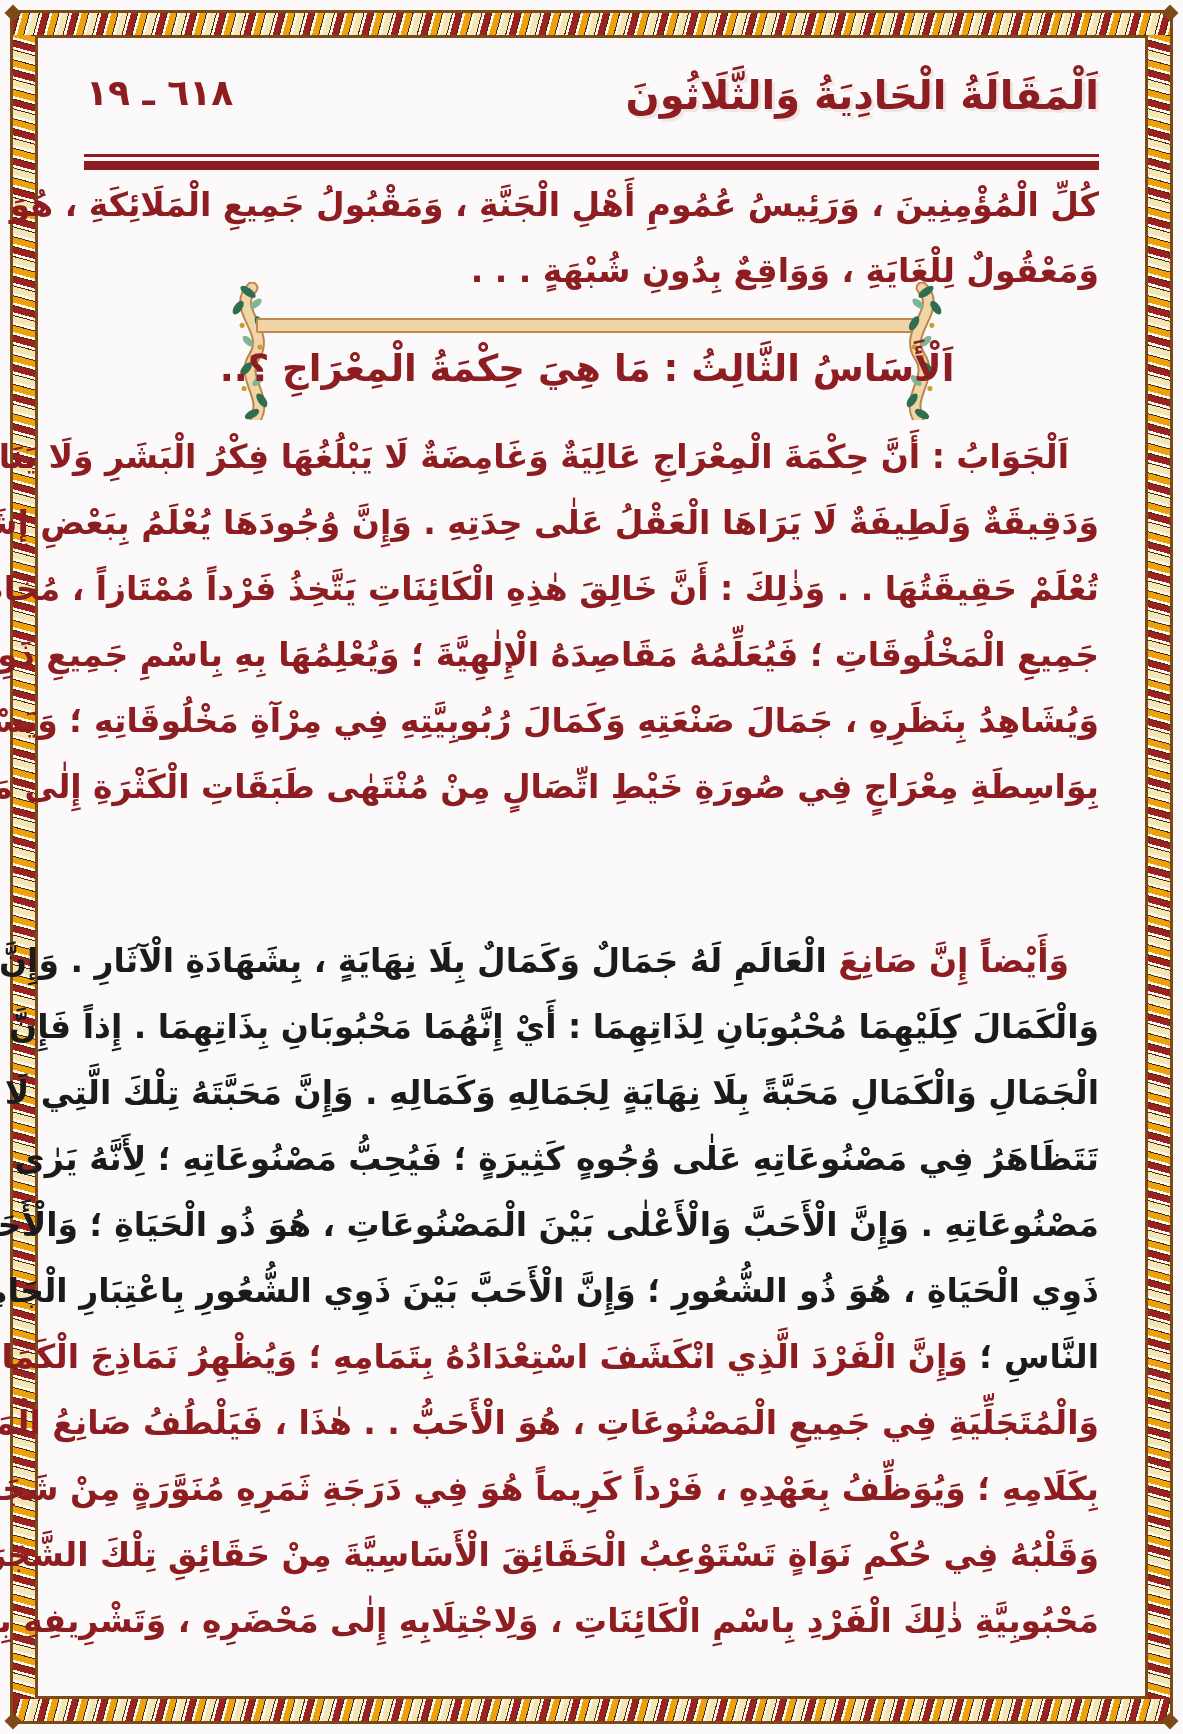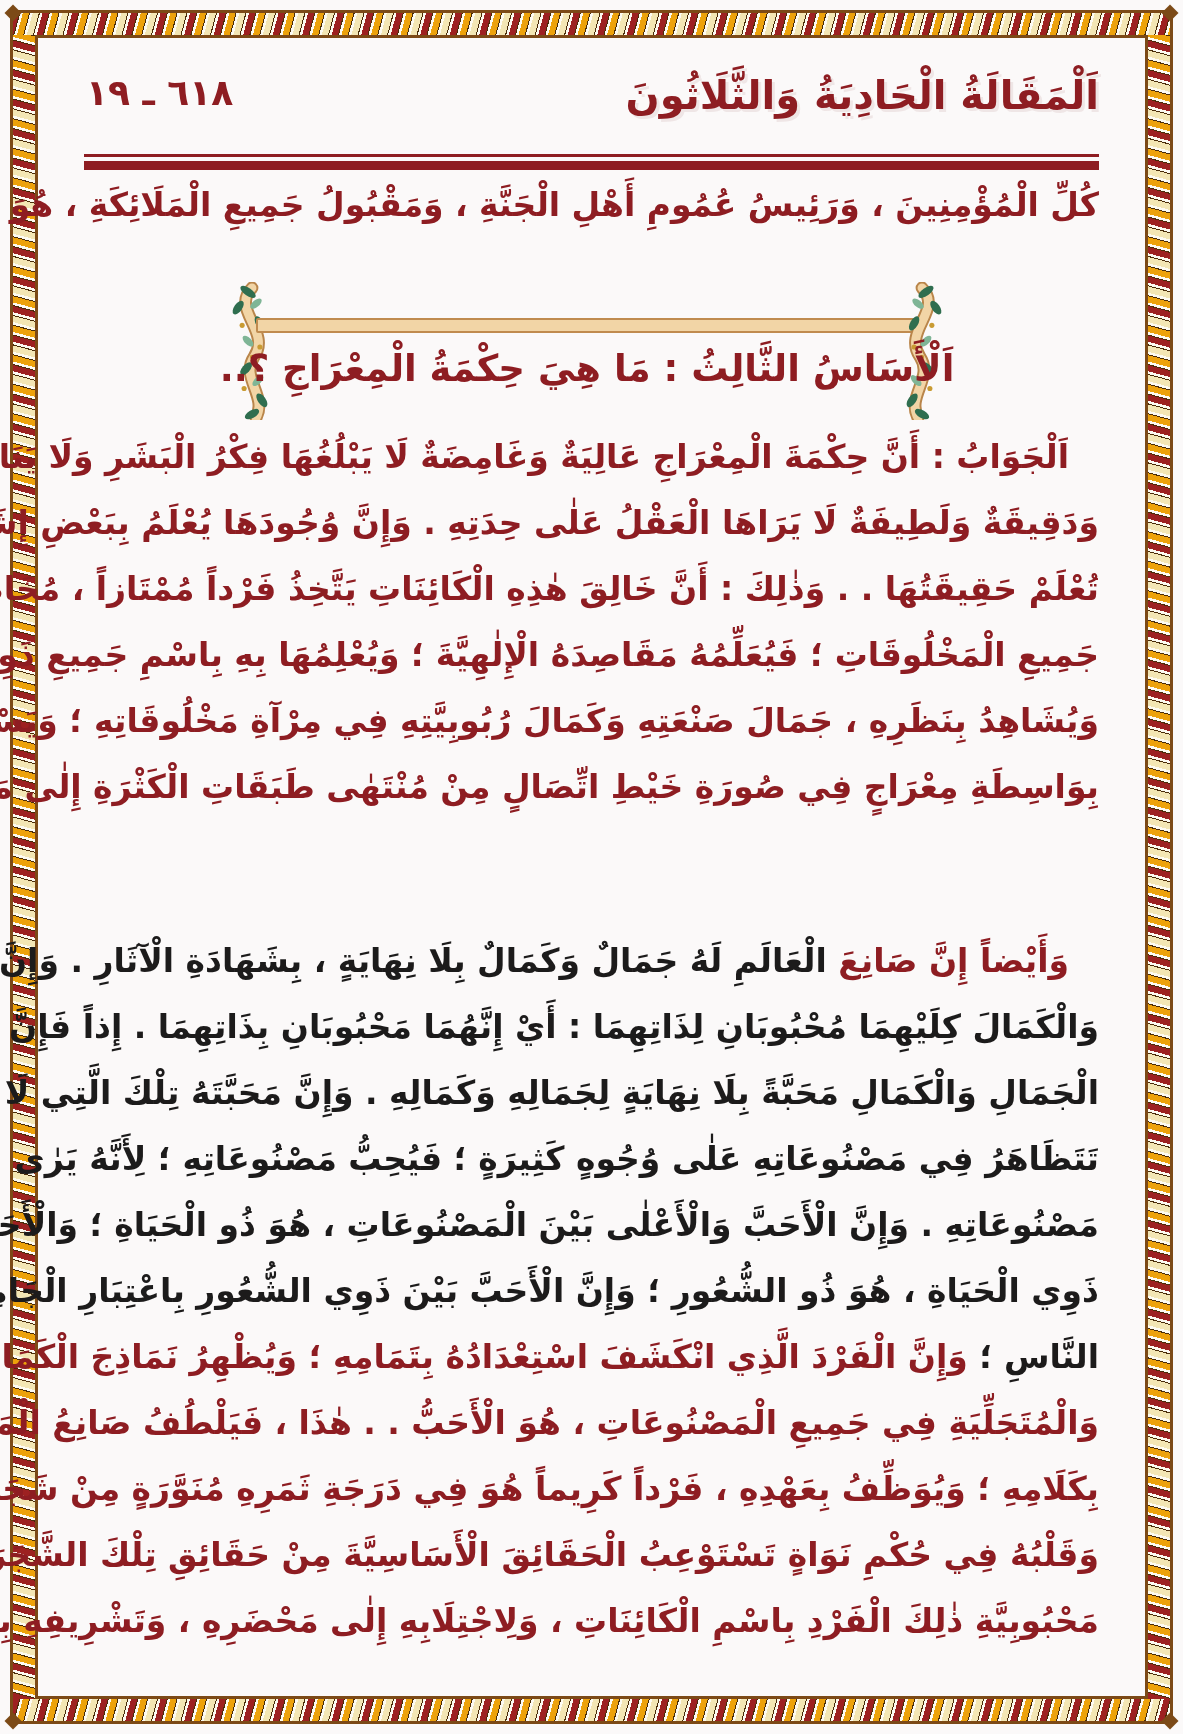--- a/index.html
+++ b/index.html
@@ -95,20 +95,21 @@
   <div class="page-title">اَلْمَقَالَةُ الْحَادِيَةُ وَالثَّلَاثُونَ</div>
   <div class="page-number">٦١٨ ـ ١٩</div>
 
   <div class="rule">
     <div class="thin"></div>
     <div class="thick"></div>
   </div>
 
   <div id="para-intro" class="para">
       <div class="line"><span class="c-red">كُلِّ الْمُؤْمِنِينَ ، وَرَئِيسُ عُمُومِ أَهْلِ الْجَنَّةِ ، وَمَقْبُولُ جَمِيعِ الْمَلَائِكَةِ ، هُوَ عَيْنُ الْحِكْمَةِ ،</span></div>
+      <div class="line end"><span class="c-red">وَمَعْقُولٌ لِلْغَايَةِ ، وَوَاقِعٌ بِدُونِ شُبْهَةٍ . . .</span></div>
     </div>
 
   <div class="banner">
     <svg class="vine left-v" viewBox="0 0 60 140" xmlns="http://www.w3.org/2000/svg">
       <path d="M30 6 C52 28 10 50 28 76 C42 97 14 116 26 138" fill="none" stroke="#b9854a" stroke-width="13" stroke-linecap="round"></path>
       <path d="M30 6 C52 28 10 50 28 76 C42 97 14 116 26 138" fill="none" stroke="#f2d5a6" stroke-width="9" stroke-linecap="round"></path>
       <g fill="#2f6e4f">
         <ellipse cx="34" cy="10" rx="9" ry="4" transform="rotate(-35 34 10)"></ellipse>
         <ellipse cx="44" cy="26" rx="8" ry="4" transform="rotate(55 44 26)"></ellipse>
         <ellipse cx="22" cy="42" rx="8" ry="4" transform="rotate(-60 22 42)"></ellipse>

